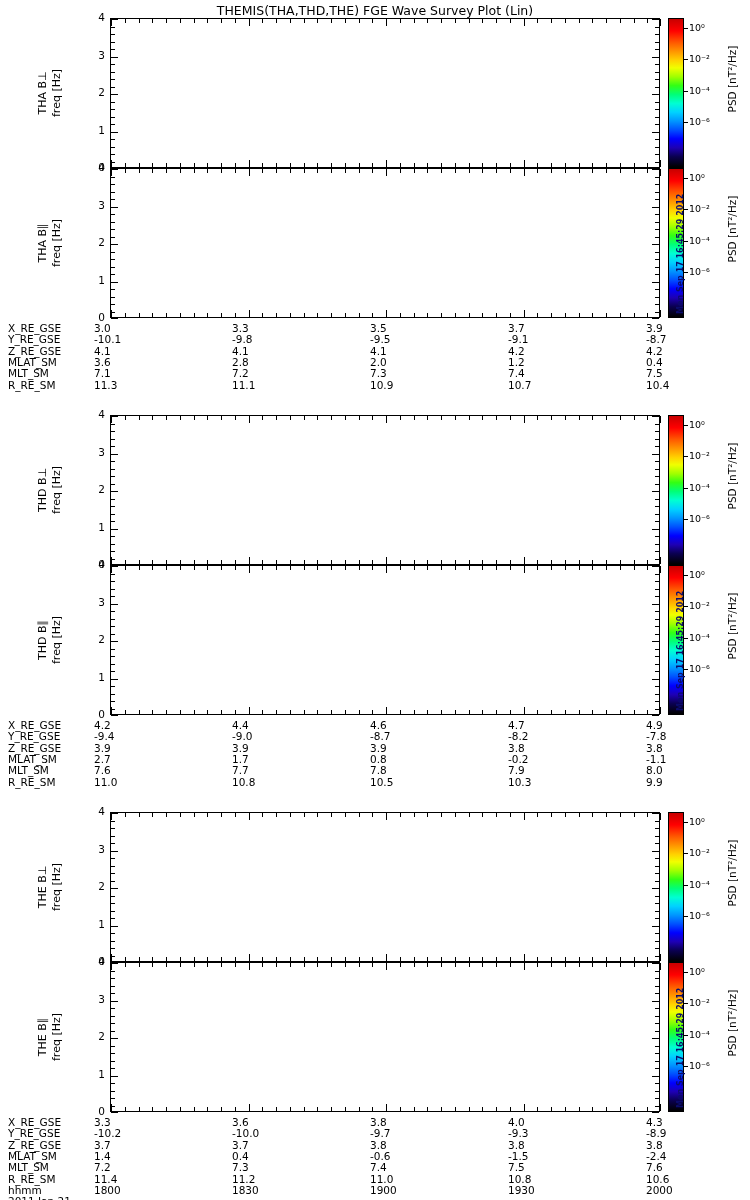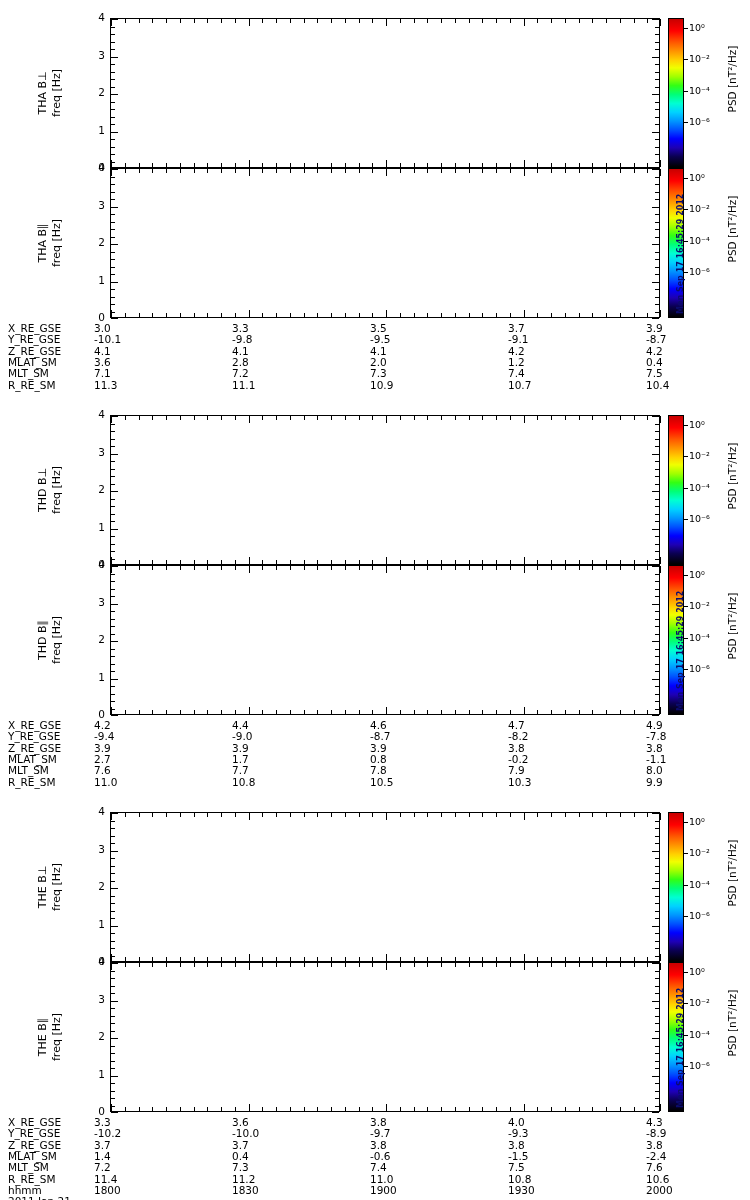--- a/index.html
+++ b/index.html
@@ -85,20 +85,21 @@
     position:absolute;text-align:left;
   }
   .arow{position:absolute;left:0;width:700px;height:11px;}
   .datestamp{position:absolute;font-size:10.5px;}
 </style>
 </head>
 <body>
 
 <div class="page">
 
+  <div class="title">THEMIS(THA,THD,THE)  FGE Wave Survey Plot (Lin)</div>
 
   <div class="panel" id="p0" style="left:110px;top:18px;width:550px;height:150px;">
       <div class="tick" style="top: 0px; height: 1px; width: 7px; left: 0px;"></div>
       <div class="tick" style="top: 0px; height: 1px; width: 7px; right: 0px;"></div>
       <div class="tick" style="top: 38px; height: 1px; width: 7px; left: 0px;"></div>
       <div class="tick" style="top: 38px; height: 1px; width: 7px; right: 0px;"></div>
       <div class="tick" style="top: 75px; height: 1px; width: 7px; left: 0px;"></div>
       <div class="tick" style="top: 75px; height: 1px; width: 7px; right: 0px;"></div>
       <div class="tick" style="top: 113px; height: 1px; width: 7px; left: 0px;"></div>
       <div class="tick" style="top: 113px; height: 1px; width: 7px; right: 0px;"></div>

